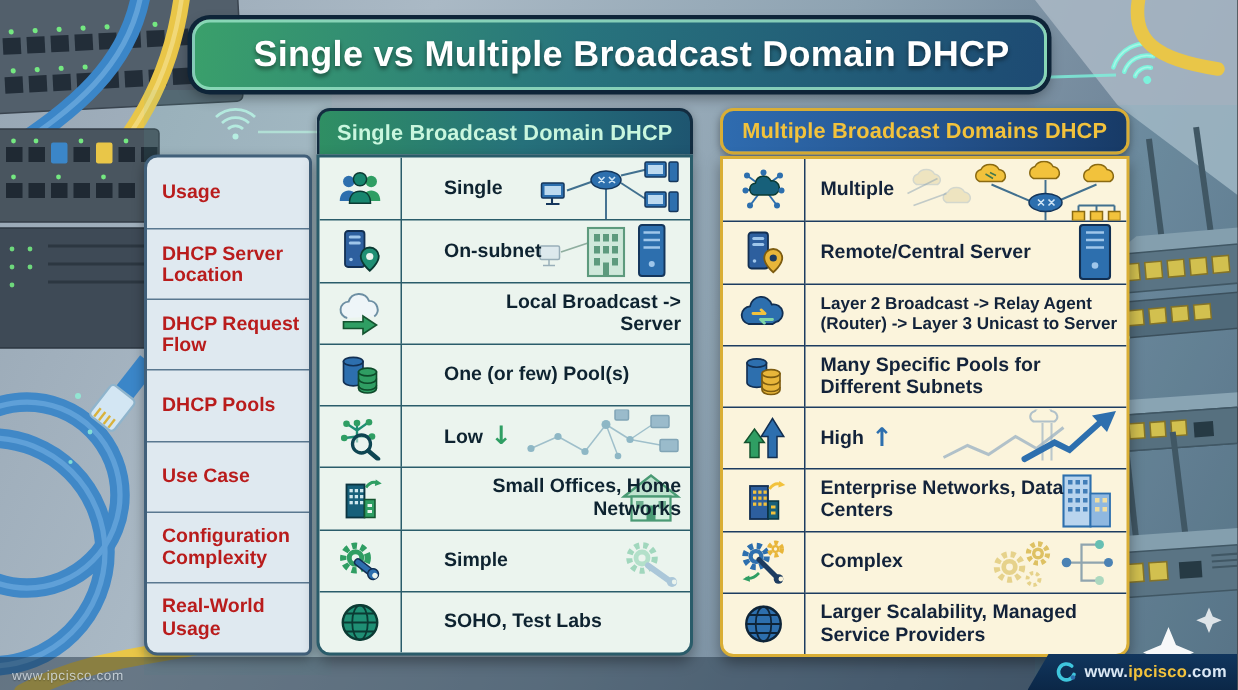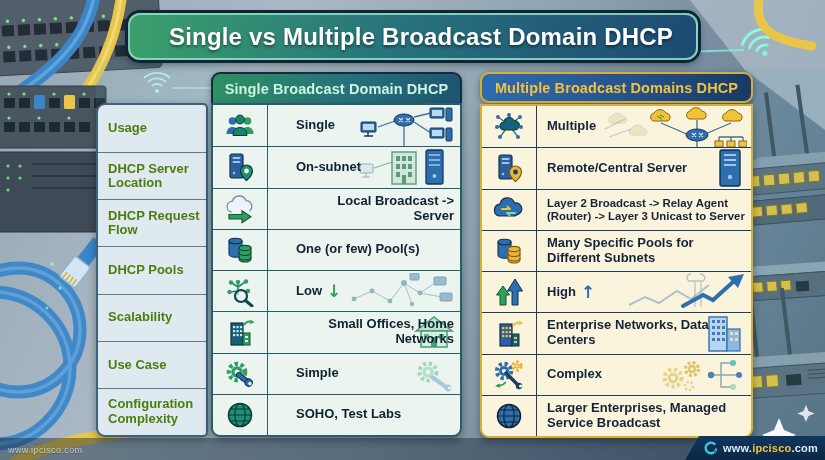--- a/index.html
+++ b/index.html
@@ -40,21 +40,21 @@
   .arrow.up{color:#2d6fae;}
 
   
   .labels-col{
     position:absolute;left:96px;top:103px;width:112px;height:334px;box-sizing:border-box;
     display:grid;grid-auto-rows:1fr;
     background:#dfe9f0;border:2px solid #41607a;border-radius:9px 5px 5px 9px;
     box-shadow:0 3px 8px rgba(0,0,0,.35);overflow:hidden;
   }
   .lcell{display:flex;align-items:center;padding:0 6px 0 10px;box-sizing:border-box;
-    font-size:13px;font-weight:700;color:#4d7c0f;line-height:1.12;}
+    font-size:13px;font-weight:700;color:#b91c1c;line-height:1.12;}
   .lcell.bt{border-top:1.6px solid #5a7890;}
 
   
   .single-col{position:absolute;left:211px;top:72px;width:251px;}
   .single-header{
     background:linear-gradient(95deg,#2f8f63 0%,#26717b 55%,#1e5570 100%);
     color:#c9f6de;border:2px solid #132c40;border-bottom:none;border-radius:9px 9px 0 0;
     box-shadow:0 2px 6px rgba(0,0,0,.35);
   }
   .single-body{
@@ -305,23 +305,23 @@
     <rect x="0" y="438" width="825" height="22" fill="rgba(22,40,58,0.45)"></rect>
   </svg>
 
   <div class="title-banner">Single vs Multiple Broadcast Domain DHCP</div>
 
   <div class="labels-col">
     <div class="lcell">Usage</div>
     <div class="lcell bt">DHCP Server Location</div>
     <div class="lcell bt">DHCP Request Flow</div>
     <div class="lcell bt">DHCP Pools</div>
-    <div class="lcell bt">Scalability</div>
     <div class="lcell bt">Use Case</div>
     <div class="lcell bt">Configuration Complexity</div>
+    <div class="lcell bt">Real-World Usage</div>
   </div>
 
   <div class="single-col">
     <div class="col-header single-header">Single Broadcast Domain DHCP</div>
     <div class="col-body single-body">
 
       <div class="cell icon-cell">
         <svg width="32" height="32" viewBox="0 0 32 32">
           <circle cx="8.5" cy="11" r="3.8" fill="#2d6fae"></circle>
             <path d="M2.5 24c0-4.8 2.8-7 6-7s6 2.2 6 7z" fill="#2d6fae"></path>
@@ -766,21 +766,21 @@
       </div>
 
       <div class="cell icon-cell bt">
         <svg width="32" height="32" viewBox="0 0 32 32">
           <circle cx="16" cy="16" r="11.5" fill="#2d6fae" stroke="#0e2438" stroke-width="1.6"></circle>
           <ellipse cx="16" cy="16" rx="5.2" ry="11.5" fill="none" stroke="#0e2438" stroke-width="1.2"></ellipse>
           <path d="M4.5 16h23M6.5 10h19M6.5 22h19" stroke="#0e2438" stroke-width="1.2"></path>
         </svg>
       </div>
       <div class="cell val-cell bt">
-        <span class="val">Larger Enterprises, Managed Service Broadcast</span>
+        <span class="val">Larger Scalability, Managed Service Providers</span>
       </div>
     </div>
   </div>
 
   <div class="watermark-left">www.ipcisco.com</div>
 
   <div class="footer-badge">
     <svg width="15" height="15" viewBox="0 0 15 15">
       <path d="M11.5 3A5.3 5.3 0 1 0 13 8.6" fill="none" stroke="#3fc6dd" stroke-width="2.4" stroke-linecap="round"></path>
       <circle cx="12.3" cy="10.6" r="1.5" fill="#2d6fae"></circle>

